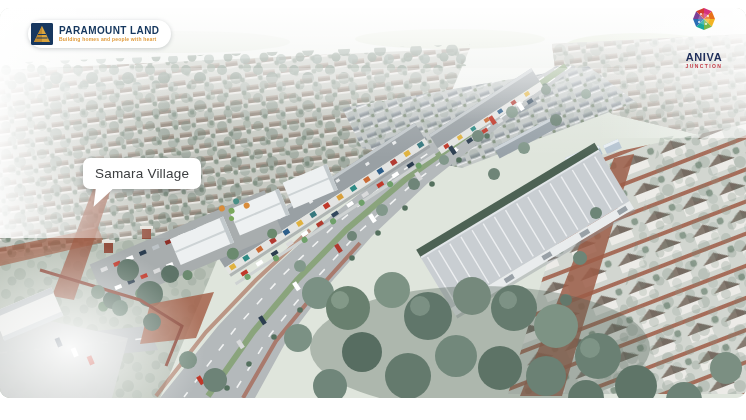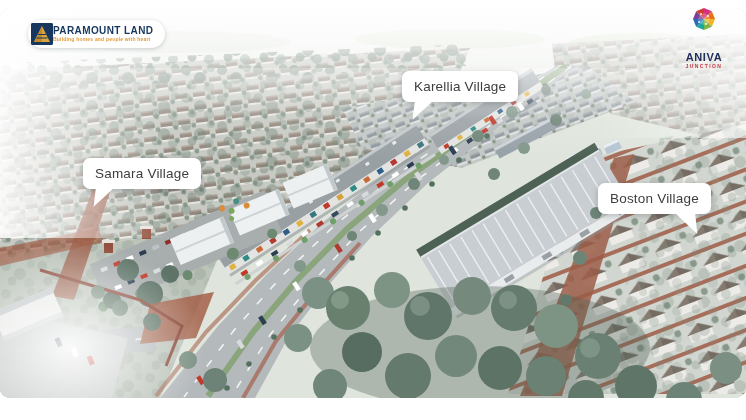--- a/index.html
+++ b/index.html
@@ -15,21 +15,21 @@
   .haze-mid{left:0;top:60px;width:100%;height:90px;
     background:linear-gradient(to bottom,rgba(255,255,255,.28),rgba(255,255,255,0));}
   .haze-left{left:0;top:0;width:170px;height:230px;
     background:linear-gradient(to right,rgba(255,255,255,.9),rgba(255,255,255,0));}
   .haze-bl{left:-70px;bottom:-60px;width:280px;height:220px;
     background:radial-gradient(ellipse at center,rgba(255,255,255,.9) 0%,rgba(255,255,255,0) 68%);}
   .haze-rt{right:0;top:0;width:150px;height:130px;
     background:linear-gradient(to left,rgba(255,255,255,.55),rgba(255,255,255,0));}
   
   .pl-pill{position:absolute;left:28px;top:20px;height:28px;display:flex;align-items:center;
-    padding:0 12px 0 3px;background:#ffffff;border-radius:14px;
+    gap:6px;padding:0 12px 0 3px;background:#ffffff;border-radius:14px;
     box-shadow:0 1px 4px rgba(60,70,80,.25);z-index:6;}
   .pl-mark{width:22px;height:22px;border-radius:2px;background:#17375f;display:flex;
     align-items:center;justify-content:center;flex:0 0 auto;}
   .pl-name{font-size:10px;font-weight:bold;letter-spacing:.4px;color:#16375e;line-height:1.05;}
   .pl-tag{font-size:5px;font-weight:bold;color:#e09a3a;letter-spacing:.2px;line-height:1.1;}
   
   .aniva{position:absolute;left:676px;top:6px;width:56px;text-align:center;z-index:6;}
   .aniva-name{font-size:11px;font-weight:bold;color:#1d2d5a;letter-spacing:.6px;line-height:1.05;margin-top:16px;}
   .aniva-sub{font-size:5px;font-weight:bold;color:#c43b47;letter-spacing:1.4px;line-height:1.1;}
   
@@ -490,22 +490,14 @@
         <circle cx="2" cy="5" r=".9" fill="#ffffff"></circle>
     </svg>
     <div class="aniva-name">ANIVA</div>
     <div class="aniva-sub">JUNCTION</div>
   </div>
 
   <div class="bubble b-samara">
     <span class="bubble-text">Samara Village</span>
     <span class="tail tail-left"></span>
   </div>
-  <div class="bubble b-karellia">
-    <span class="bubble-text">Karellia Village</span>
-    <span class="tail tail-left"></span>
-  </div>
-  <div class="bubble b-boston">
-    <span class="bubble-text">Boston Village</span>
-    <span class="tail tail-right"></span>
-  </div>
 
 </div>
 
 </body></html>

